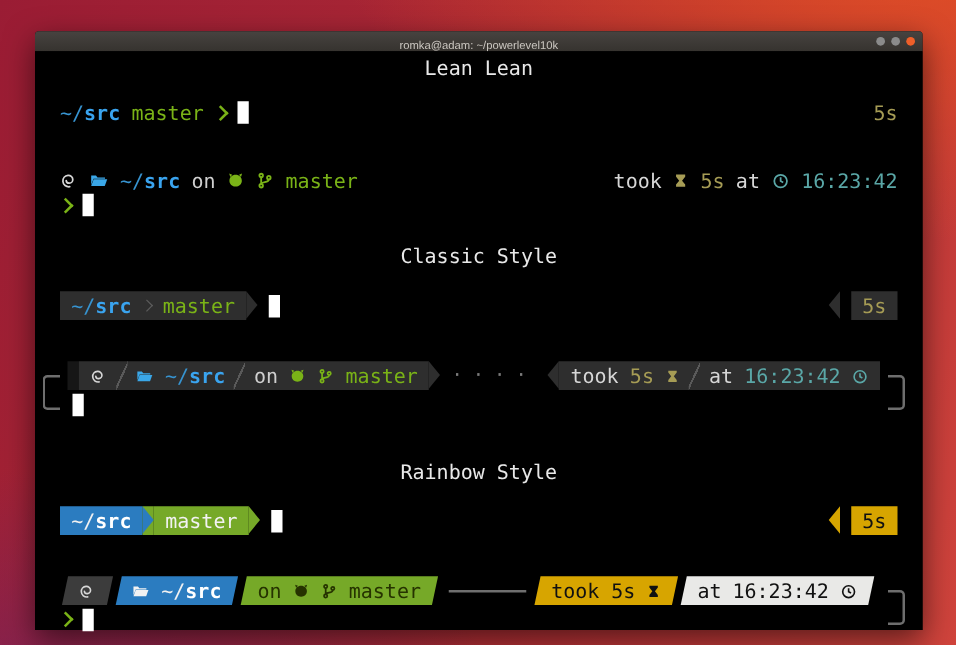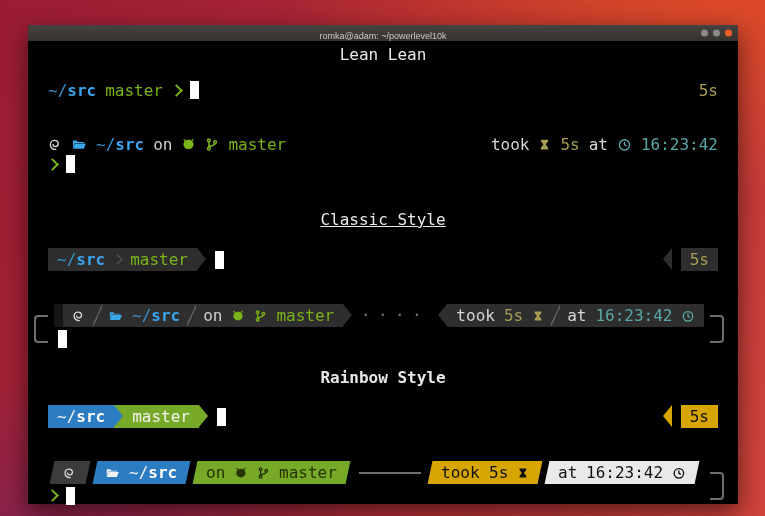--- a/index.html
+++ b/index.html
@@ -16,21 +16,21 @@
   .titlebar{height:16px;background:linear-gradient(#474340,#36332f);
     border-radius:3px 3px 0 0;display:flex;align-items:flex-end;justify-content:center;position:relative;}
   .titlebar .t{font-family:"Liberation Sans",sans-serif;font-size:9px;color:#cbc7c1;}
   .wbtns{position:absolute;right:6px;top:50%;transform:translateY(-50%);display:flex;gap:5px;}
   .wbtn{width:7px;height:7px;border-radius:50%;background:#8b8b8b;}
   .wbtn.close{background:#ef5f29;}
   .terminal{position:absolute;top:16px;left:0;right:0;bottom:0;background:#000;
     padding:2px 20px 0 20px;font-size:16px;color:#d6d6d6;}
 
   .heading{line-height:20px;text-align:center;color:#e8e8e8;}
-  .h-lean{margin-top:2px;} .h-classic{margin-top:36px;text-decoration:underline;} .h-rainbow{margin-top:18px;font-weight:bold;}
+  .h-lean{margin-top:2px;} .h-classic{margin-top:21px;} .h-rainbow{margin-top:33px;}
 
   .line{display:flex;align-items:center;gap:9px;height:23px;}
   .lean-line{height:20px;}
   .row-lean1{margin-top:15px;} .blk-lean2{margin-top:34px;}
   .row-classic1{margin-top:18px;} .blk-classic2{margin-top:33px;}
   .row-rainbow1{margin-top:17px;} .blk-rainbow2{margin-top:33px;}
 
   .dir{display:flex;gap:0;}
   .c-blue1{color:#3794d1;} .c-blue2{color:#3aa4ef;font-weight:bold;}
   .c-green{color:#7ab317;} .c-olive{color:#a69c55;} .c-teal{color:#5aa7a7;}

